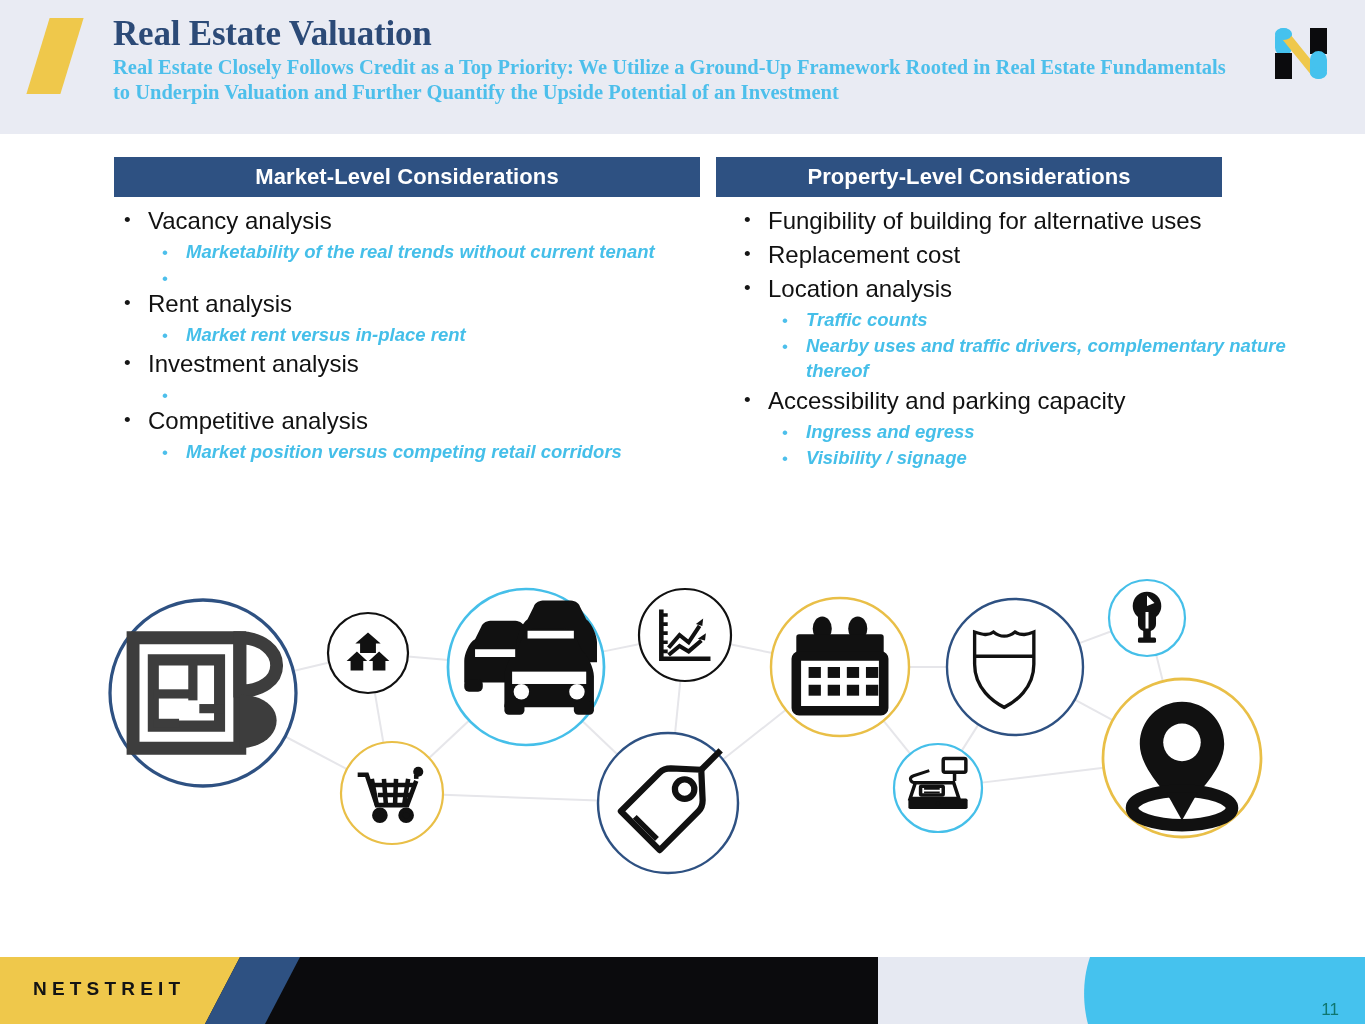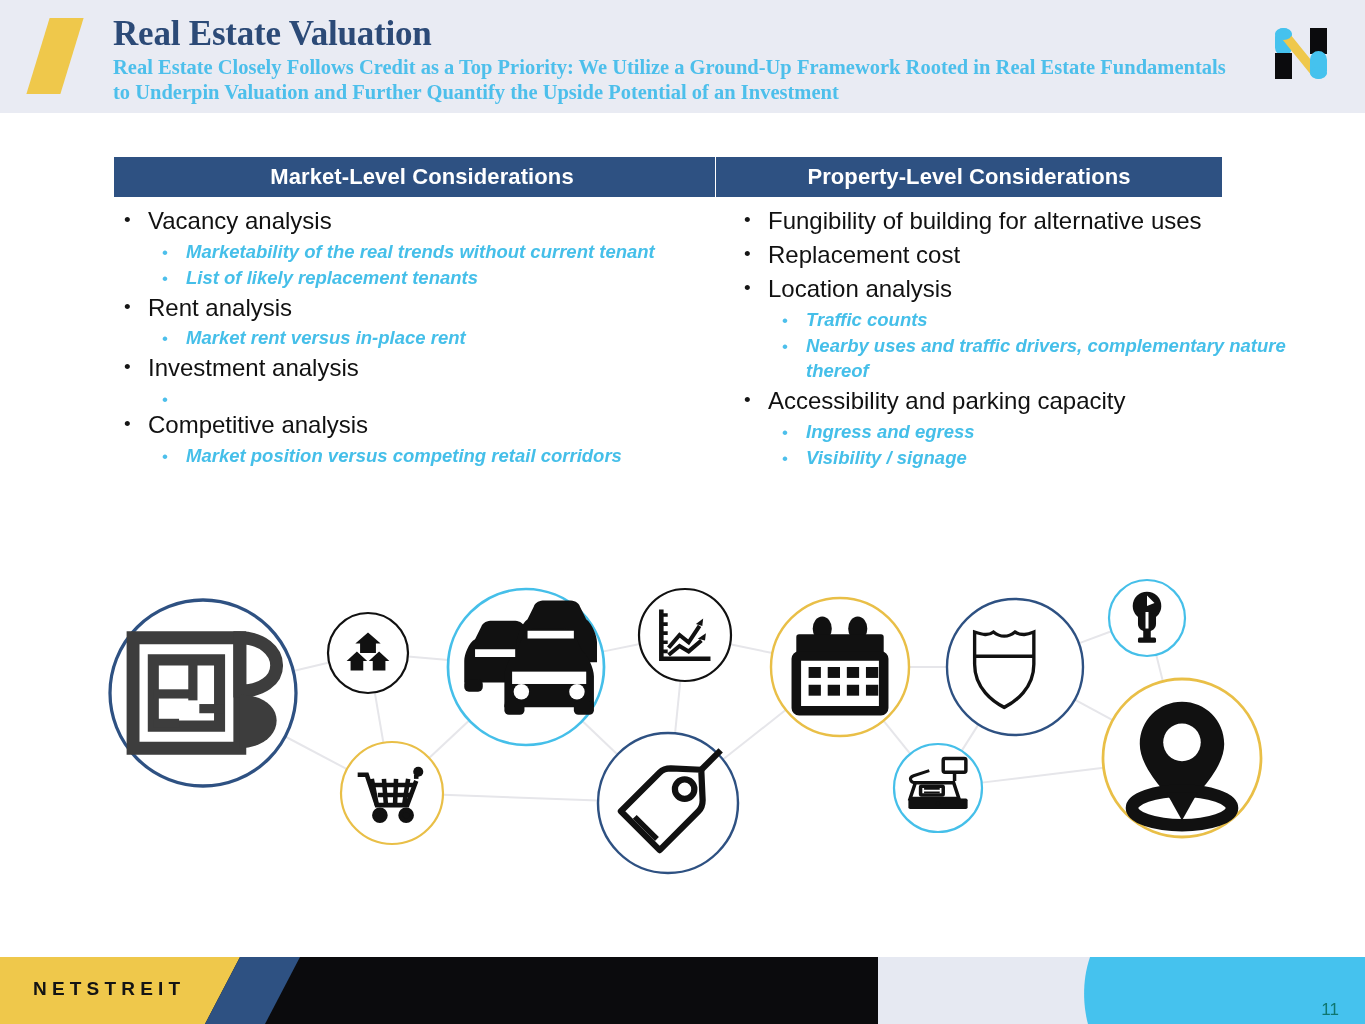--- a/index.html
+++ b/index.html
@@ -6,21 +6,21 @@
   body{
     width:1365px;height:1024px;
     background:#ffffff;
     font-family:"Liberation Sans", sans-serif;
     overflow:hidden;
     position:relative;
   }
 
   
   #header{
-    position:absolute;left:0;top:0;width:1365px;height:113px;
+    position:absolute;left:0;top:0;width:1365px;height:134px;
     background:#e9ebf3;
   }
   #yellow-slash{
     position:absolute;left:38px;top:18px;width:34px;height:76px;
     background:#efc84b;
     transform:skewX(-17deg);
   }
   #title-block{position:absolute;left:113px;top:14px;width:1130px;}
   #slide-title{
     font-family:"Liberation Serif", serif;
@@ -38,21 +38,21 @@
 
   
   .col-header{
     position:absolute;height:40px;
     background:#2e5182;
     color:#ffffff;
     display:flex;align-items:center;justify-content:center;
     font-size:22px;font-weight:bold;
     letter-spacing:0.1px;
   }
-  #header-market{left:114px;top:157px;width:586px;padding-left:15px;}
+  #header-market{left:114px;top:157px;width:586px;}
   #header-property{left:716px;top:157px;width:506px;}
 
   
   .bullet-col{position:absolute;}
   #col-left{left:118px;top:205px;width:590px;}
   #col-right{left:738px;top:205px;width:575px;}
 
   .b1, .b2{
     display:flex;align-items:flex-start;
     margin:0 0 1px 0;
@@ -135,21 +135,20 @@
     <div class="b1">
       <span class="dot">•</span>
       <span class="txt">Vacancy analysis</span>
     </div>
     <div class="b2">
       <span class="dot">•</span>
       <span class="txt">Marketability of the real trends without current tenant</span>
     </div>
     <div class="b2">
       <span class="dot">•</span>
-      <span class="txt">List of likely replacement tenants</span>
     </div>
     <div class="b1">
       <span class="dot">•</span>
       <span class="txt">Rent analysis</span>
     </div>
     <div class="b2">
       <span class="dot">•</span>
       <span class="txt">Market rent versus in-place rent</span>
     </div>
     <div class="b1">

